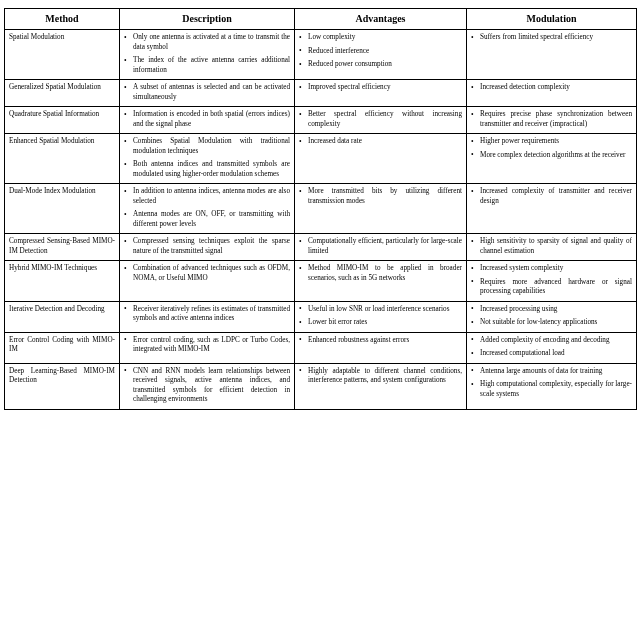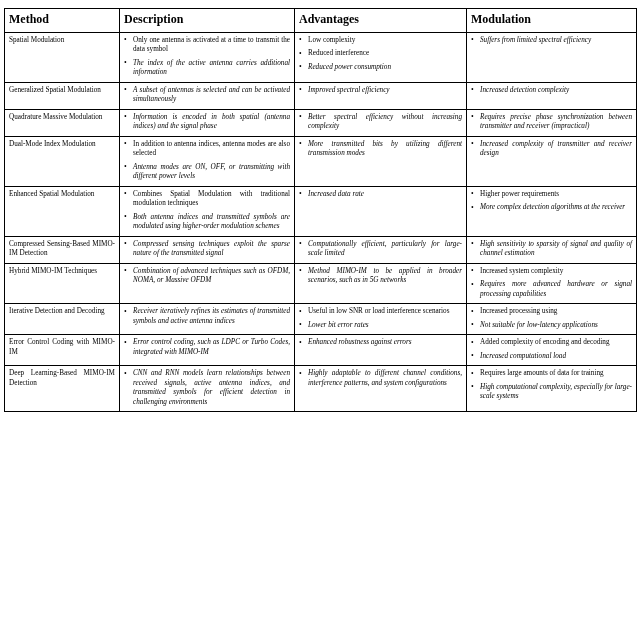--- a/index.html
+++ b/index.html
@@ -29,22 +29,22 @@
     line-height: 1.32;
   }
   table.compare th,
   table.compare td {
     border: 0.8px solid #000000;
     vertical-align: top;
     padding: 3px 4px 4px 4px;
   }
   table.compare thead th {
     font-weight: bold;
-    font-size: 12px;
-    text-align: left;
+    font-size: 10px;
+    text-align: center;
     padding-top: 3px;
     padding-bottom: 4px;
   }
   col.c-method { width: 115px; }
   col.c-desc   { width: 175px; }
   col.c-adv    { width: 172px; }
   col.c-lim    { width: 170px; }
 
   td.method-cell {
     text-align: justify;
@@ -59,21 +59,20 @@
   ul.bullets li {
     position: relative;
     padding-left: 9px;
     margin: 0 0 4px 0;
     text-align: justify;
     text-justify: inter-word;
     hyphens: auto;
   }
   ul.bullets li:last-child {
     margin-bottom: 0;
-    font-style: italic;
   }
   ul.bullets li::before {
     content: "\2022";
     position: absolute;
     left: 0;
     top: -0.5px;
     font-size: 7.4px;
   }
 </style>
 </head>
@@ -129,34 +128,54 @@
               <li>Improved spectral efficiency</li>
             </ul>
           </td>
           <td>
             <ul class="bullets">
               <li>Increased detection complexity</li>
             </ul>
           </td>
         </tr>
         <tr>
-          <td class="method-cell">Quadrature Massive Modulation</td>
-          <td>
-            <ul class="bullets">
-              <li>Information is encoded in both spatial (antenna indices) and the signal phase</li>
+          <td class="method-cell">Quadrature Spatial Information</td>
+          <td>
+            <ul class="bullets">
+              <li>Information is encoded in both spatial (errors indices) and the signal phase</li>
             </ul>
           </td>
           <td>
             <ul class="bullets">
               <li>Better spectral efficiency without increasing complexity</li>
             </ul>
           </td>
           <td>
             <ul class="bullets">
               <li>Requires precise phase synchronization between transmitter and receiver (impractical)</li>
+            </ul>
+          </td>
+        </tr>
+        <tr>
+          <td class="method-cell">Enhanced Spatial Modulation</td>
+          <td>
+            <ul class="bullets">
+              <li>Combines Spatial Modulation with traditional modulation techniques</li>
+              <li>Both antenna indices and transmitted symbols are modulated using higher-order modulation schemes</li>
+            </ul>
+          </td>
+          <td>
+            <ul class="bullets">
+              <li>Increased data rate</li>
+            </ul>
+          </td>
+          <td>
+            <ul class="bullets">
+              <li>Higher power requirements</li>
+              <li>More complex detection algorithms at the receiver</li>
             </ul>
           </td>
         </tr>
         <tr>
           <td class="method-cell">Dual-Mode Index Modulation</td>
           <td>
             <ul class="bullets">
               <li>In addition to antenna indices, antenna modes are also selected</li>
               <li>Antenna modes are ON, OFF, or transmitting with different power levels</li>
             </ul>
@@ -166,40 +185,20 @@
               <li>More transmitted bits by utilizing different transmission modes</li>
             </ul>
           </td>
           <td>
             <ul class="bullets">
               <li>Increased complexity of transmitter and receiver design</li>
             </ul>
           </td>
         </tr>
         <tr>
-          <td class="method-cell">Enhanced Spatial Modulation</td>
-          <td>
-            <ul class="bullets">
-              <li>Combines Spatial Modulation with traditional modulation techniques</li>
-              <li>Both antenna indices and transmitted symbols are modulated using higher-order modulation schemes</li>
-            </ul>
-          </td>
-          <td>
-            <ul class="bullets">
-              <li>Increased data rate</li>
-            </ul>
-          </td>
-          <td>
-            <ul class="bullets">
-              <li>Higher power requirements</li>
-              <li>More complex detection algorithms at the receiver</li>
-            </ul>
-          </td>
-        </tr>
-        <tr>
           <td class="method-cell">Compressed Sensing-Based MIMO-IM Detection</td>
           <td>
             <ul class="bullets">
               <li>Compressed sensing techniques exploit the sparse nature of the transmitted signal</li>
             </ul>
           </td>
           <td>
             <ul class="bullets">
               <li>Computationally efficient, particularly for large-scale limited</li>
             </ul>
@@ -207,21 +206,21 @@
           <td>
             <ul class="bullets">
               <li>High sensitivity to sparsity of signal and quality of channel estimation</li>
             </ul>
           </td>
         </tr>
         <tr>
           <td class="method-cell">Hybrid MIMO-IM Techniques</td>
           <td>
             <ul class="bullets">
-              <li>Combination of advanced techniques such as OFDM, NOMA, or Massive OFDM</li>
+              <li>Combination of advanced techniques such as OFDM, NOMA, or Useful MIMO</li>
             </ul>
           </td>
           <td>
             <ul class="bullets">
               <li>Method MIMO-IM to be applied in broader scenarios, such as in 5G networks</li>
             </ul>
           </td>
           <td>
             <ul class="bullets">
               <li>Increased system complexity</li>
@@ -275,20 +274,20 @@
               <li>CNN and RNN models learn relationships between received signals, active antenna indices, and transmitted symbols for efficient detection in challenging environments</li>
             </ul>
           </td>
           <td>
             <ul class="bullets">
               <li>Highly adaptable to different channel conditions, interference patterns, and system configurations</li>
             </ul>
           </td>
           <td>
             <ul class="bullets">
-              <li>Requires large amounts of data for training</li>
+              <li>Antenna large amounts of data for training</li>
               <li>High computational complexity, especially for large-scale systems</li>
             </ul>
           </td>
         </tr>
       </tbody>
   </table>
 </div>
 
 </body></html>

